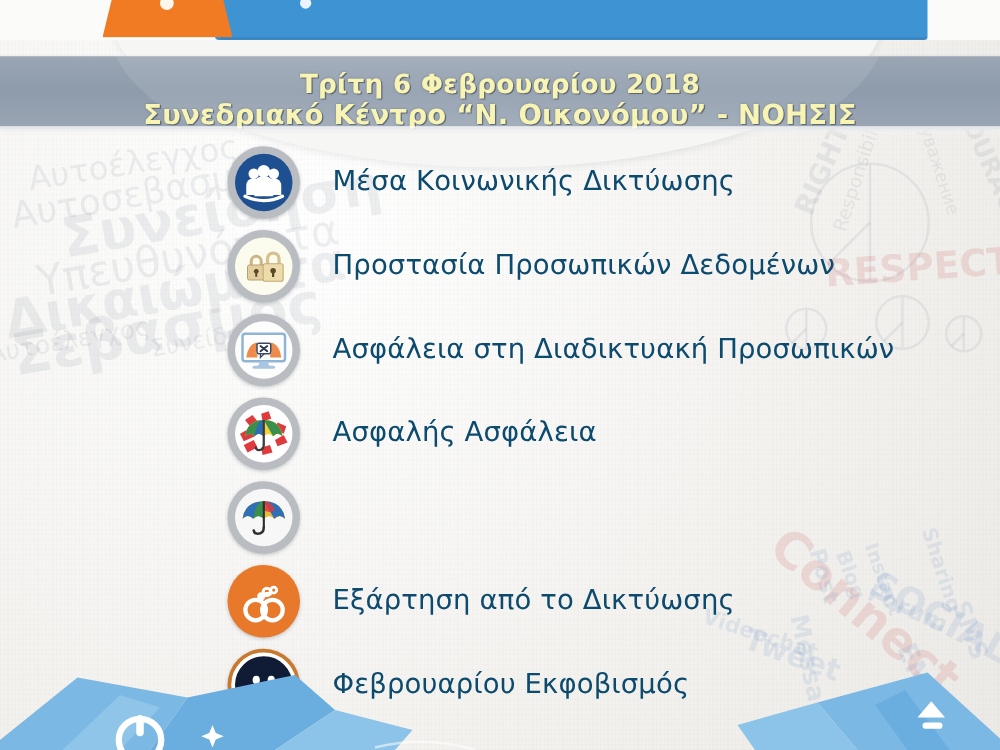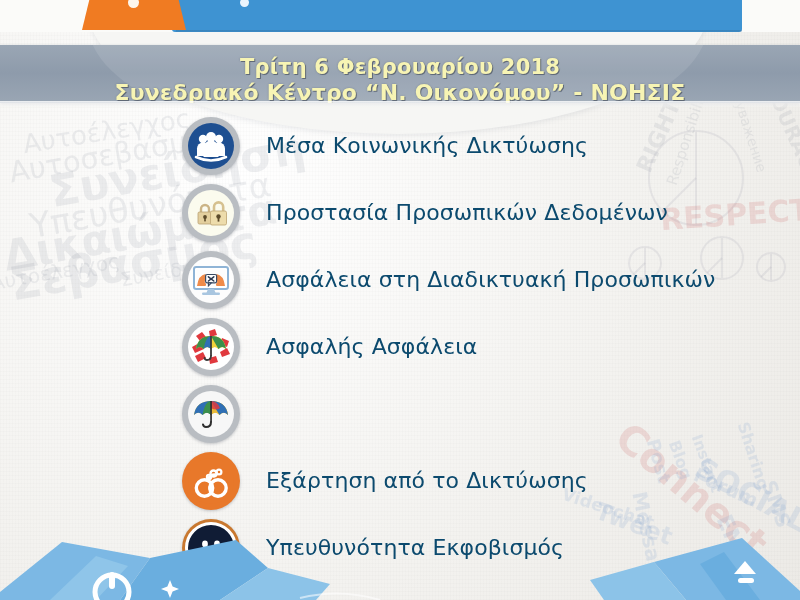--- a/index.html
+++ b/index.html
@@ -429,21 +429,21 @@
     <div class="topic-row">
       <div class="topic-icon ic-bully">
         <div class="inner" style="border:3px solid #ffffff;">
           <svg width="36" height="36" viewBox="0 0 36 36" aria-hidden="true">
             <ellipse cx="12" cy="14" rx="2.9" ry="3.4" fill="#ffffff"></ellipse>
             <ellipse cx="24" cy="14" rx="2.9" ry="3.4" fill="#ffffff"></ellipse>
             <path d="M9 27 q9 -9 18 0" stroke="#ffffff" stroke-width="3.2" fill="none" stroke-linecap="round"></path>
           </svg>
         </div>
       </div>
-      <div class="topic-label">Υπευθυνότητα Εκφοβισμός</div>
+      <div class="topic-label">Φεβρουαρίου Εκφοβισμός</div>
     </div>
 
   </div>
 
   <div class="bottom-art">
     <svg width="800" height="78" viewBox="0 0 800 78" aria-hidden="true">
 
       <path d="M-10 78 L62 20 L150 36 L120 78 Z" fill="#7cb8e4"></path>
       <path d="M120 78 L150 36 L236 18 L268 46 L220 78 Z" fill="#6aaedf"></path>
       <path d="M220 78 L268 46 L330 62 L316 78 Z" fill="#8cc3e8"></path>

